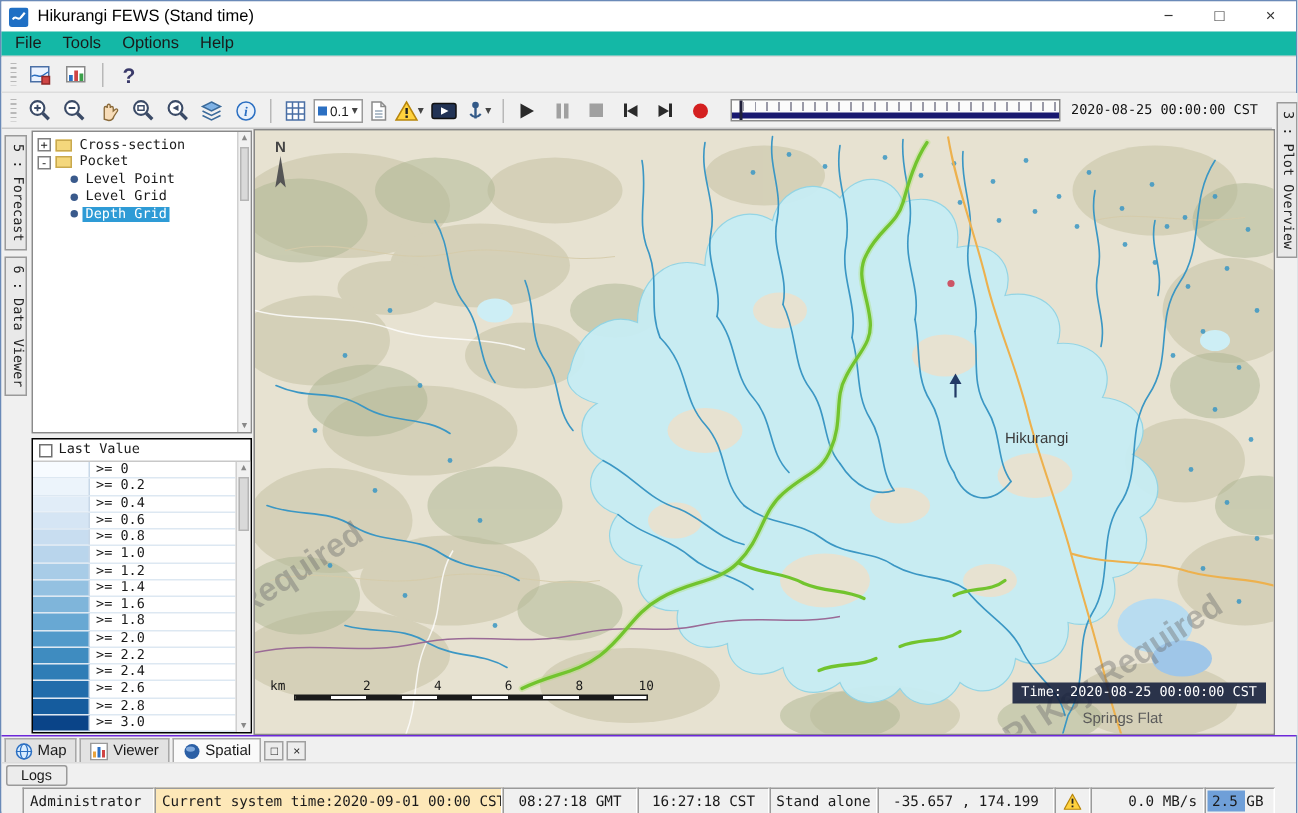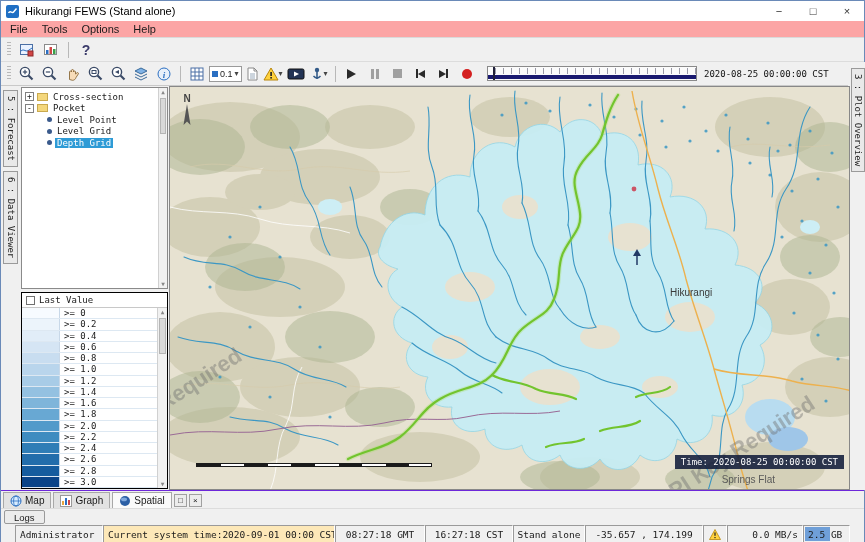--- a/index.html
+++ b/index.html
@@ -10,21 +10,21 @@
 
   
   .titlebar { position:absolute; left:0; top:0; right:0; height:20px; background:#fff;
     display:flex; align-items:center; }
   .title-icon { margin-left:5px; }
   .title-text { margin-left:6px; font-size:11px; color:#000; }
   .win-controls { margin-left:auto; display:flex; height:100%; }
   .win-btn { width:34px; display:flex; align-items:center; justify-content:center; font-size:11px; color:#333; }
 
   
-  .menubar { position:absolute; left:0; top:20px; right:0; height:17px; background:#fca5a5;
+  .menubar { position:absolute; left:0; top:20px; right:0; height:17px; background:#14b8a6;
     border-bottom:1px solid #dadada; display:flex; align-items:center; padding-left:2px; }
   .menu-item { padding:1px 7px; }
 
   
   .toolbar1 { position:absolute; left:0; top:37px; right:0; height:24px; background:#f0f0f0;
     border-bottom:1px solid #dcdcdc; display:flex; align-items:center; padding-left:3px; gap:2px; }
   .toolbar2 { position:absolute; left:0; top:61px; right:16px; height:24px; background:#f0f0f0;
     border-bottom:1px solid #c9c9c9; display:flex; align-items:center; padding-left:3px; gap:1px; }
   .grip { width:4px; height:15px; margin:0 3px;
     background:repeating-linear-gradient(180deg,#b8b8b8 0 1px,transparent 1px 3px); }
@@ -44,21 +44,21 @@
   .tri-l { width:0; height:0; border-right:7px solid #2a2a2a; border-top:4px solid transparent; border-bottom:4px solid transparent; }
   .tri-r { width:0; height:0; border-left:7px solid #2a2a2a; border-top:4px solid transparent; border-bottom:4px solid transparent; }
   .bar-v { width:2px; height:9px; background:#2a2a2a; }
   .shape-rec { width:10px; height:10px; border-radius:50%; background:#d42020; }
   .timeline { flex:1; height:15px; margin:0 6px 0 8px; border:1px solid #8a8a8a; background:#fbfbfb; position:relative; }
   .timeline .ticks { position:absolute; left:0; right:0; top:1px; height:6px;
     background:repeating-linear-gradient(90deg,transparent 0 7px,#9a9aa8 7px 8px); }
   .timeline .navy { position:absolute; left:0; right:0; bottom:1px; height:4px; background:#191970; }
   .timeline .cursor { position:absolute; left:5px; top:0; bottom:0; width:2px; background:#20203a; }
   .tb-datetime { width:132px; font-family:"DejaVu Sans Mono",monospace; font-size:9px; color:#111;
-    white-space:nowrap; margin-right:12px; }
+    white-space:nowrap; margin-right:2px; }
 
   
   .dock-left { position:absolute; left:0; top:85px; width:19px; height:404px; background:#f0f0f0; }
   .dock-right { position:absolute; left:849px; top:61px; width:16px; height:428px; background:#f0f0f0; }
   .vtab { writing-mode:vertical-rl; font-family:"DejaVu Sans Mono",monospace; font-size:9px;
     border:1px solid #9a9a9a; background:#e9e9e9; padding:5px 1px; margin:4px auto 0 auto;
     width:15px; text-align:center; white-space:nowrap; color:#222; }
   .dock-right .vtab { width:14px; margin-top:6px; }
 
   
@@ -141,21 +141,21 @@
 </head>
 <body>
 
 <div class="app">
 
   <div class="titlebar">
     <svg class="title-icon" width="13" height="13">
       <rect width="13" height="13" rx="2" fill="#1f6fc4"></rect>
       <path d="M2.5 8 C4.5 4.5 6 9.5 8 6.5 L10.5 3.5" stroke="#fff" stroke-width="1.4" fill="none"></path>
     </svg>
-    <span class="title-text">Hikurangi FEWS  (Stand alone)</span>
+    <span class="title-text">Hikurangi FEWS  (Stand time)</span>
     <div class="win-controls">
       <div class="win-btn">−</div>
       <div class="win-btn">□</div>
       <div class="win-btn">×</div>
     </div>
   </div>
 
   <div class="menubar">
 
   <span class="menu-item">File</span>
@@ -653,20 +653,31 @@
       </svg>
     </div>
 
     <div class="wm" style="left:-78px; top:352px;">API Key Required</div>
     <div class="wm" style="left:495px; top:400px;">API Key Required</div>
 
     <div class="lbl-town">Hikurangi</div>
     <div class="lbl-area">Springs Flat</div>
 
     <div class="scalebar">
+      <div class="sb-top">
+        <span class="sb-unit">km</span>
+        <div class="sb-ticks">
+
+        <span class="sb-tick">2</span>
+            <span class="sb-tick">4</span>
+            <span class="sb-tick">6</span>
+            <span class="sb-tick">8</span>
+            <span class="sb-tick">10</span>
+          </div>
+      </div>
       <div class="sb-bar"></div>
     </div>
 
     <div class="time-ov">Time: 2020-08-25 00:00:00 CST</div>
   </div>
 
   <div class="tabbar">
     <div class="btab">
       <svg width="12" height="12">
         <circle cx="6" cy="6" r="5" fill="#d8ecff" stroke="#2b6fc2"></circle>
@@ -675,21 +686,21 @@
       </svg>
       <span>Map</span>
     </div>
     <div class="btab">
       <svg width="12" height="12">
         <rect x="0.5" y="0.5" width="11" height="11" fill="#fff" stroke="#9a9a9a"></rect>
         <rect x="2" y="6" width="2" height="4" fill="#e8a33d"></rect>
         <rect x="5" y="3" width="2" height="7" fill="#2b6fc2"></rect>
         <rect x="8" y="5" width="2" height="5" fill="#d04545"></rect>
       </svg>
-      <span>Graph</span>
+      <span>Viewer</span>
     </div>
     <div class="btab active">
       <svg width="12" height="12">
         <circle cx="6" cy="6" r="5" fill="#2b5fa5"></circle>
         <ellipse cx="5" cy="4.4" rx="3" ry="1.8" fill="#7fa8dc"></ellipse>
       </svg>
       <span>Spatial</span>
     </div>
     <div class="tab-ctrl">□</div>
     <div class="tab-ctrl">×</div>

